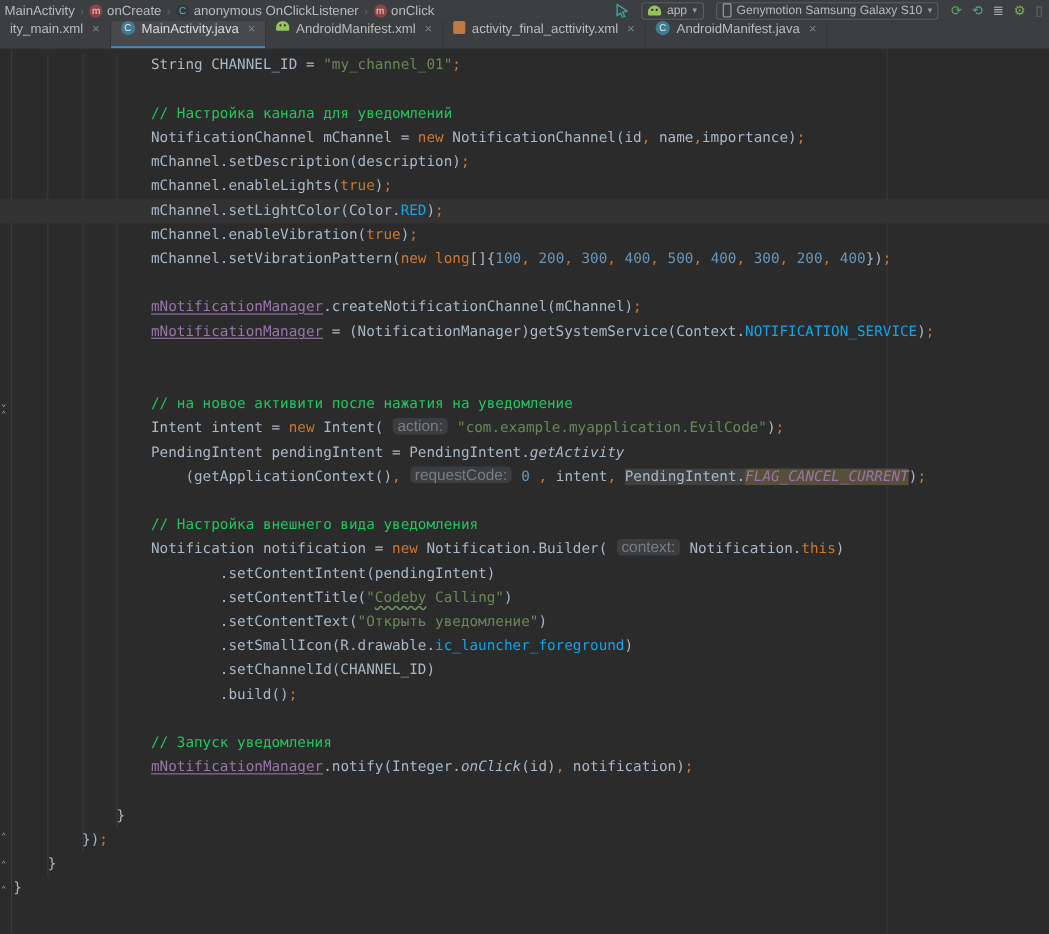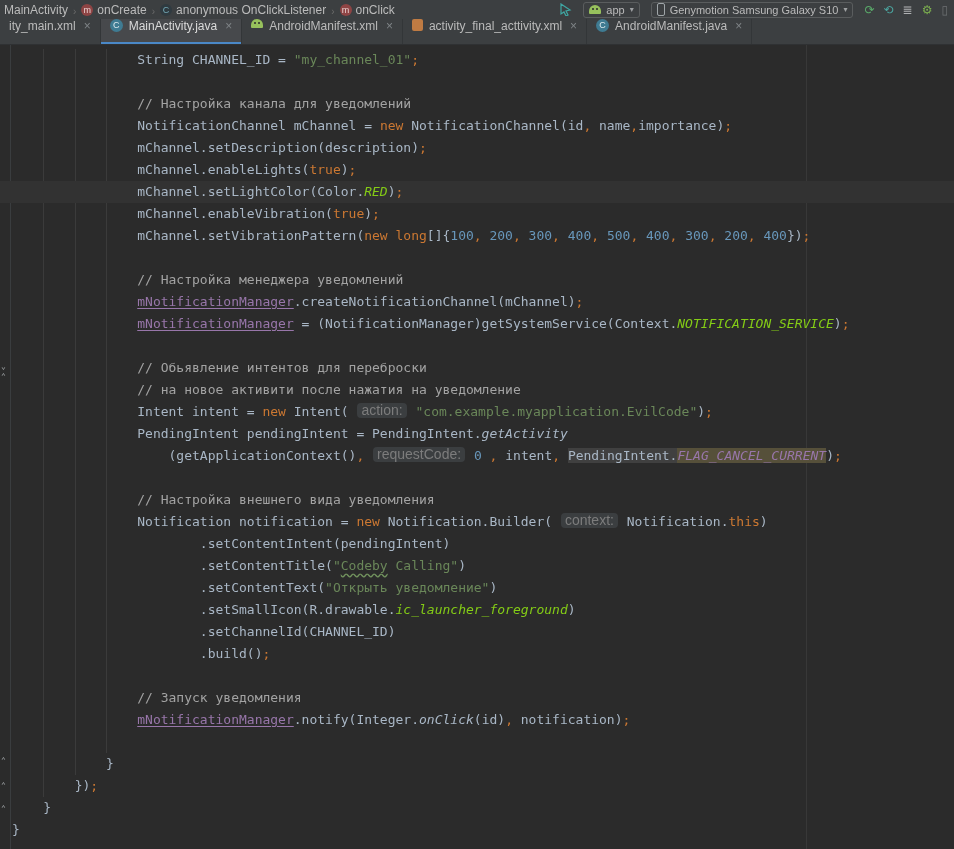--- a/index.html
+++ b/index.html
@@ -50,24 +50,24 @@
   .code { position:absolute; left:12px; top:4px; right:0; }
   .line { height:22px; white-space:pre; position:relative; }
   .line.cur { background:#323232; margin-left:-12px; padding-left:12px; }
 
   
   .t-p  { color:#A9B7C6; }
   .t-k  { color:#CC7832; }
   .t-o  { color:#CC7832; }
   .t-s  { color:#6A8759; }
   .t-sw { color:#6A8759; text-decoration:underline wavy #72945E; text-underline-offset:3px; }
-  .t-c  { color:#a3a3a3; }
+  .t-c  { color:#22c55e; }
   .t-n  { color:#6897BB; }
   .t-f  { color:#9876AA; text-decoration:underline; text-underline-offset:2px; }
-  .t-sc { color:#84cc16; font-style:italic; }
+  .t-sc { color:#0ea5e9; }
   .t-sm { color:#A9B7C6; font-style:italic; }
   .t-h  { background:#3B3E40; color:#7C7C7C; border-radius:4px; padding:0 4px; margin:0 1px;
           font-family:"Liberation Sans", sans-serif; font-size:14px; display:inline-block;
           line-height:15px; vertical-align:baseline; position:relative; top:-1px; }
   .t-hlp { color:#A9B7C6; background:#404040; }
   .t-hlc { color:#9876AA; font-style:italic; background:#56503A; }
 </style>
 </head>
 <body>
 
@@ -159,25 +159,24 @@
       <div class="line"><span class="t-p">                </span><span class="t-p">String CHANNEL_ID = </span><span class="t-s">"my_channel_01"</span><span class="t-o">;</span></div>
       <div class="line"></div>
       <div class="line"><span class="t-p">                </span><span class="t-c">// Настройка канала для уведомлений</span></div>
       <div class="line"><span class="t-p">                </span><span class="t-p">NotificationChannel mChannel = </span><span class="t-k">new</span><span class="t-p"> NotificationChannel(id</span><span class="t-o">,</span><span class="t-p"> name</span><span class="t-o">,</span><span class="t-p">importance)</span><span class="t-o">;</span></div>
       <div class="line"><span class="t-p">                </span><span class="t-p">mChannel.setDescription(description)</span><span class="t-o">;</span></div>
       <div class="line"><span class="t-p">                </span><span class="t-p">mChannel.enableLights(</span><span class="t-k">true</span><span class="t-p">)</span><span class="t-o">;</span></div>
       <div class="line cur"><span class="t-p">                </span><span class="t-p">mChannel.setLightColor(Color.</span><span class="t-sc">RED</span><span class="t-p">)</span><span class="t-o">;</span></div>
       <div class="line"><span class="t-p">                </span><span class="t-p">mChannel.enableVibration(</span><span class="t-k">true</span><span class="t-p">)</span><span class="t-o">;</span></div>
       <div class="line"><span class="t-p">                </span><span class="t-p">mChannel.setVibrationPattern(</span><span class="t-k">new</span><span class="t-p"> </span><span class="t-k">long</span><span class="t-p">[]{</span><span class="t-n">100</span><span class="t-o">, </span><span class="t-n">200</span><span class="t-o">, </span><span class="t-n">300</span><span class="t-o">, </span><span class="t-n">400</span><span class="t-o">, </span><span class="t-n">500</span><span class="t-o">, </span><span class="t-n">400</span><span class="t-o">, </span><span class="t-n">300</span><span class="t-o">, </span><span class="t-n">200</span><span class="t-o">, </span><span class="t-n">400</span><span class="t-p">})</span><span class="t-o">;</span></div>
       <div class="line"></div>
-      <div class="line"><span class="t-p">                </span><span class="t-c">// Настройка менеджера уведомлений</span></div>
       <div class="line"><span class="t-p">                </span><span class="t-f">mNotificationManager</span><span class="t-p">.createNotificationChannel(mChannel)</span><span class="t-o">;</span></div>
       <div class="line"><span class="t-p">                </span><span class="t-f">mNotificationManager</span><span class="t-p"> = (NotificationManager)getSystemService(Context.</span><span class="t-sc">NOTIFICATION_SERVICE</span><span class="t-p">)</span><span class="t-o">;</span></div>
       <div class="line"></div>
-      <div class="line"><span class="t-p">                </span><span class="t-c">// Обьявление интентов для переброски</span></div>
+      <div class="line"><span class="t-p">                </span></div>
       <div class="line"><span class="t-p">                </span><span class="t-c">// на новое активити после нажатия на уведомление</span></div>
       <div class="line"><span class="t-p">                </span><span class="t-p">Intent intent = </span><span class="t-k">new</span><span class="t-p"> Intent( </span><span class="t-h">action:</span><span class="t-p"> </span><span class="t-s">"com.example.myapplication.EvilCode"</span><span class="t-p">)</span><span class="t-o">;</span></div>
       <div class="line"><span class="t-p">                </span><span class="t-p">PendingIntent pendingIntent = PendingIntent.</span><span class="t-sm">getActivity</span></div>
       <div class="line"><span class="t-p">                    </span><span class="t-p">(getApplicationContext()</span><span class="t-o">,</span><span class="t-p"> </span><span class="t-h">requestCode:</span><span class="t-p"> </span><span class="t-n">0</span><span class="t-p"> </span><span class="t-o">,</span><span class="t-p"> intent</span><span class="t-o">,</span><span class="t-p"> </span><span class="t-hlp">PendingIntent.</span><span class="t-hlc">FLAG_CANCEL_CURRENT</span><span class="t-p">)</span><span class="t-o">;</span></div>
       <div class="line"></div>
       <div class="line"><span class="t-p">                </span><span class="t-c">// Настройка внешнего вида уведомления</span></div>
       <div class="line"><span class="t-p">                </span><span class="t-p">Notification notification = </span><span class="t-k">new</span><span class="t-p"> Notification.Builder( </span><span class="t-h">context:</span><span class="t-p"> Notification.</span><span class="t-k">this</span><span class="t-p">)</span></div>
       <div class="line"><span class="t-p">                        </span><span class="t-p">.setContentIntent(pendingIntent)</span></div>
       <div class="line"><span class="t-p">                        </span><span class="t-p">.setContentTitle(</span><span class="t-s">"</span><span class="t-sw">Codeby</span><span class="t-s"> Calling"</span><span class="t-p">)</span></div>
       <div class="line"><span class="t-p">                        </span><span class="t-p">.setContentText(</span><span class="t-s">"Открыть уведомление"</span><span class="t-p">)</span></div>

